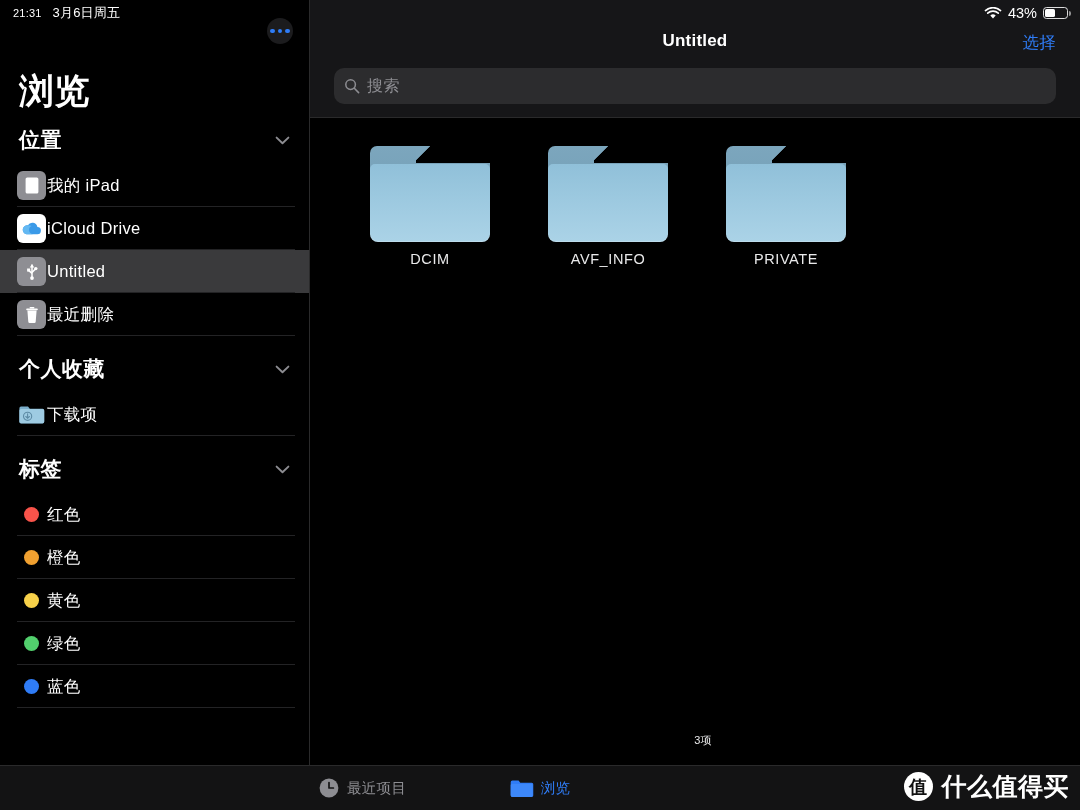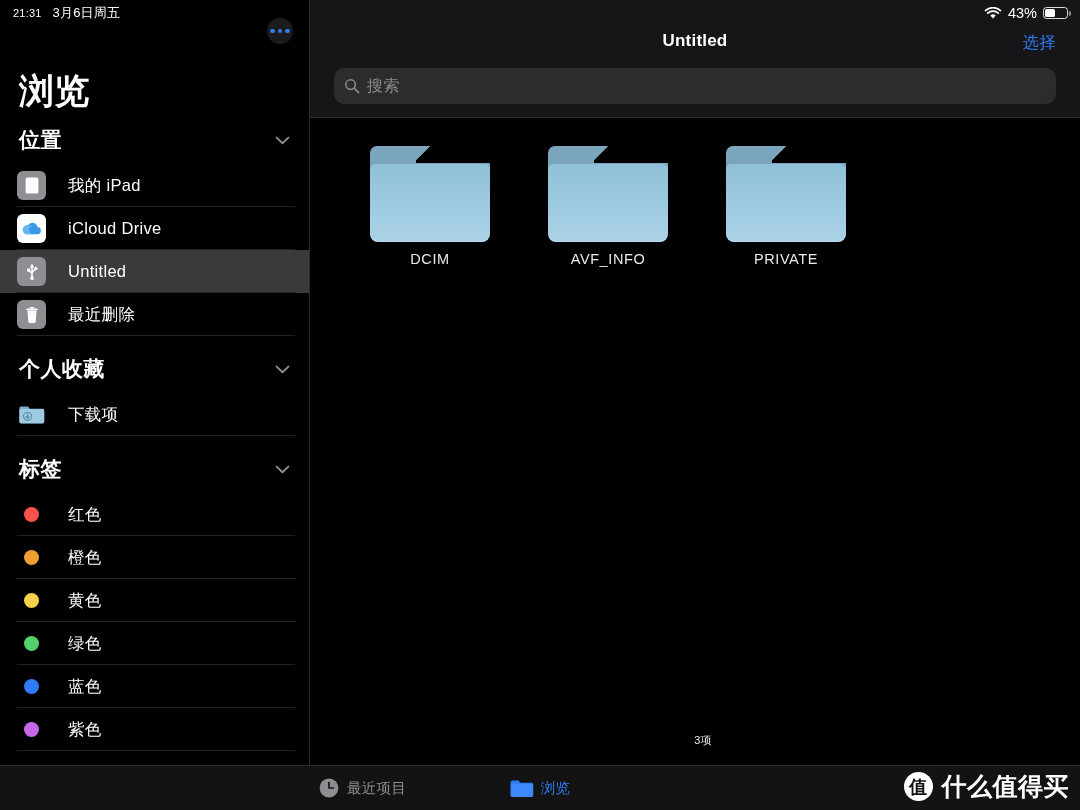--- a/index.html
+++ b/index.html
@@ -94,21 +94,21 @@
     position: relative;
     background: transparent;
   }
   .row.selected { background: #3a3a3c; }
   .row .sep {
     position: absolute; left: 17px; right: 14px; bottom: 0; height: 1px;
     background: #232325;
   }
   .row:last-child .sep { background: #232325; }
   .row-label {
-    font-size: 16.5px; color: #fff; margin-left: 22px; letter-spacing: .3px;
+    font-size: 16.5px; color: #fff; margin-left: 1px; letter-spacing: .3px;
   }
   .ico-box {
     width: 29px; height: 29px; border-radius: 6px;
     display: flex; align-items: center; justify-content: center;
     flex: 0 0 29px;
   }
   .ico-gray { background: #8e8e93; }
   .ico-white { background: #fff; }
   .ico-plain { background: transparent; }
 
@@ -374,27 +374,20 @@
           <span class="row-label">绿色</span>
           <span class="sep"></span>
         </div>
         <div class="row">
           <span class="dot-wrap">
               <span class="dot" style="background:#2f7cf6"></span>
             </span>
           <span class="row-label">蓝色</span>
           <span class="sep"></span>
         </div>
-        <div class="row">
-          <span class="dot-wrap">
-              <span class="dot" style="background:#c569e8"></span>
-            </span>
-          <span class="row-label">紫色</span>
-          <span class="sep"></span>
-        </div>
       </div>
     </div>
 
     <div class="content">
       <div class="content-header">
         <div class="c-title">Untitled</div>
         <div class="c-select">选择</div>
         <div class="searchbar">
           <span>
             <svg class="search-ico" viewBox="0 0 16 16">

